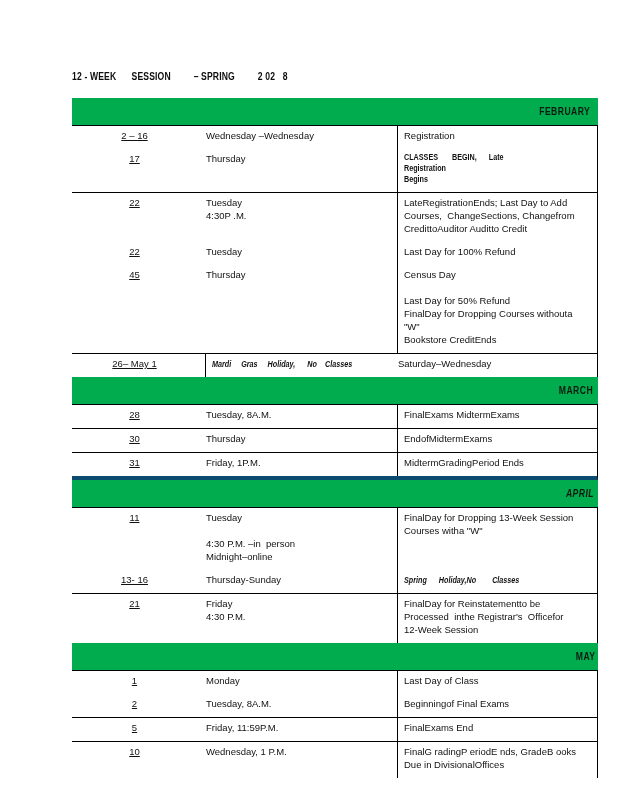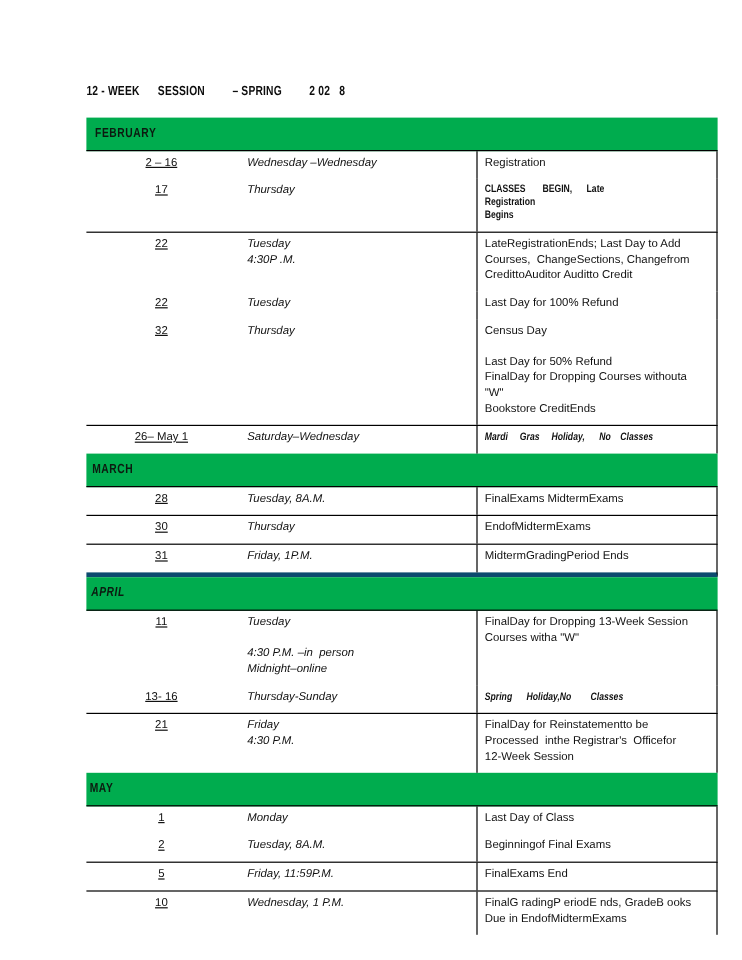--- a/index.html
+++ b/index.html
@@ -12,32 +12,32 @@
   .page { padding:70px 20px 0 72px; }
   .title {
     font-weight:bold; font-size:11px; line-height:13px;
     white-space:pre; letter-spacing:0.2px;
     transform:scaleX(0.78); transform-origin:0 50%;
     margin-bottom:15px; color:#0d0d0d;
   }
   .cal { width:526px; font-size:9.5px; line-height:13px; }
   .mbar {
     height:27px; border-bottom:1px solid #000;
-    display:flex; align-items:center; justify-content:flex-start;
+    display:flex; align-items:center; justify-content:flex-end;
   }
   .mlabel {
     font-weight:bold; font-size:11px; letter-spacing:0.6px;
     transform:scaleX(0.78); color:#0c1a10; white-space:pre;
   }
   .row { display:grid; grid-template-columns:133px 192px 201px; border-right:1px solid #000; }
   .row.sep  { border-top:1px solid #000; }
   .row.sepb { border-bottom:4px solid #0c4a6e; }
   .cell { padding:3px 4px 7px; white-space:pre-wrap; }
   .c-date { text-align:center; padding-left:2px; padding-right:10px;text-decoration:underline; }
-  .c-day  { padding-left:1px;font-style:italic; }
+  .c-day  { padding-left:1px; }
   .c-event{ border-left:1px solid #000; padding-left:6px; padding-right:5px; }
   .bc {
     display:inline-block; font-weight:bold; font-size:9px; line-height:11px;
     transform:scaleX(0.80); transform-origin:0 0; white-space:pre-wrap;
   }
   .bci { font-style:italic; }
 </style>
 </head>
 <body>
 
@@ -65,33 +65,33 @@
         <div class="cell c-event">LateRegistrationEnds; Last Day to Add
 Courses,  ChangeSections, Changefrom
 CredittoAuditor Auditto Credit</div>
       </div>
       <div class="row">
         <div class="cell c-date">22</div>
         <div class="cell c-day">Tuesday</div>
         <div class="cell c-event">Last Day for 100% Refund</div>
       </div>
       <div class="row">
-        <div class="cell c-date">32</div>
+        <div class="cell c-date">45</div>
         <div class="cell c-day">Thursday</div>
         <div class="cell c-event">Census Day
 
 Last Day for 50% Refund
 FinalDay for Dropping Courses withouta
 "W"
 Bookstore CreditEnds</div>
       </div>
       <div class="row sep">
         <div class="cell c-date">26– May 1</div>
+        <div class="cell c-event"><span class="bc bci">Mardi     Gras     Holiday,      No    Classes</span></div>
         <div class="cell c-day">Saturday–Wednesday</div>
-        <div class="cell c-event"><span class="bc bci">Mardi     Gras     Holiday,      No    Classes</span></div>
       </div>
       <div class="mbar" style="background: rgb(0, 172, 78);">
         <div class="mlabel">MARCH</div>
       </div>
       <div class="row">
         <div class="cell c-date">28</div>
         <div class="cell c-day">Tuesday, 8A.M.</div>
         <div class="cell c-event">FinalExams MidtermExams</div>
       </div>
       <div class="row sep">
@@ -144,16 +144,16 @@
       </div>
       <div class="row sep">
         <div class="cell c-date">5</div>
         <div class="cell c-day">Friday, 11:59P.M.</div>
         <div class="cell c-event">FinalExams End</div>
       </div>
       <div class="row sep">
         <div class="cell c-date">10</div>
         <div class="cell c-day">Wednesday, 1 P.M.</div>
         <div class="cell c-event">FinalG radingP eriodE nds, GradeB ooks
-Due in EndofMidtermExams</div>
+Due in DivisionalOffices</div>
       </div>
     </div>
 </div>
 
 </body></html>

